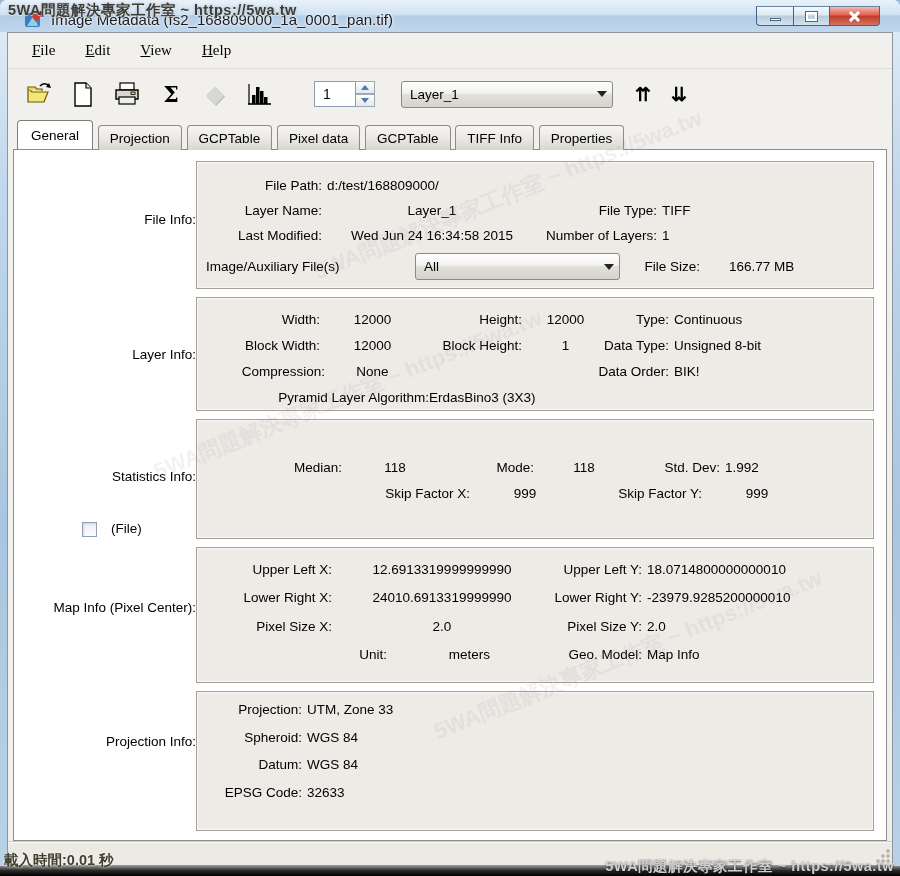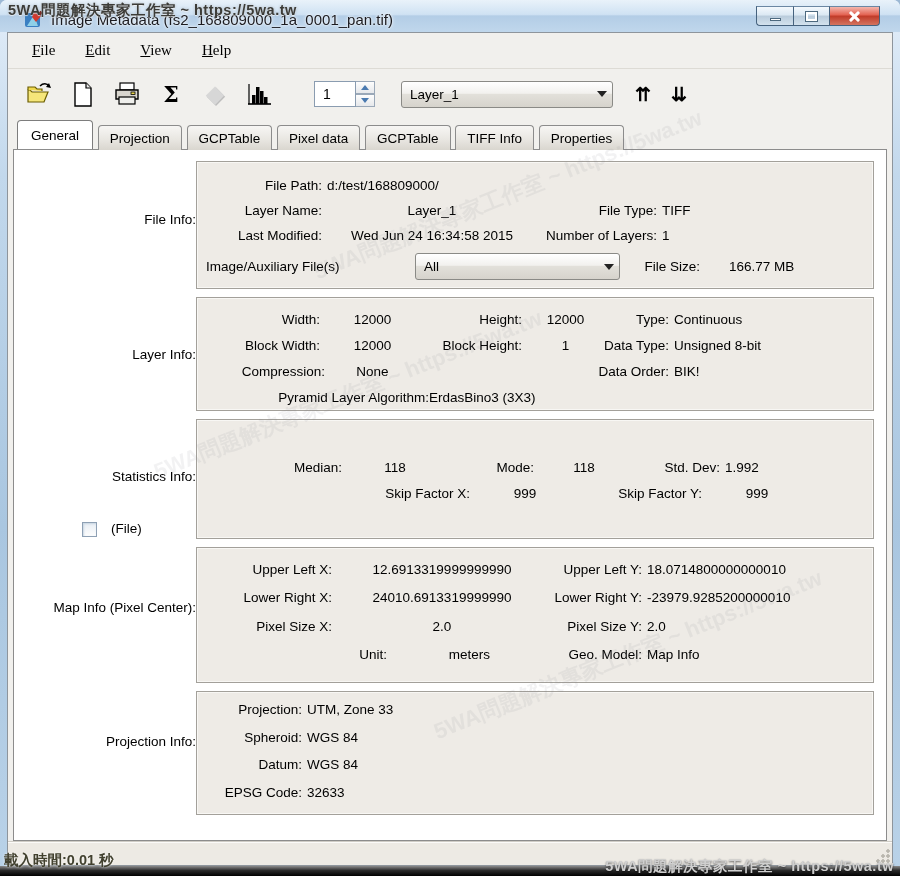--- a/index.html
+++ b/index.html
@@ -292,21 +292,21 @@
           <span class="lbl" style="width:140px;">Lower Right X:</span><span class="val" style="width:210px;">24010.6913319999990</span><span class="lbl" style="width:100px;">Lower Right Y:</span><span class="val">-23979.9285200000010</span>
         </div>
         <div class="row" style="top:69px;">
           <span class="lbl" style="width:140px;">Pixel Size X:</span><span class="val" style="width:210px;">2.0</span><span class="lbl" style="width:100px;">Pixel Size Y:</span><span class="val">2.0</span>
         </div>
         <div class="row" style="top:97px;">
           <span class="lbl" style="width:195px;">Unit:</span><span class="val" style="width:155px;">meters</span><span class="lbl" style="width:100px;">Geo. Model:</span><span class="val">Map Info</span>
         </div>
       </div>
 
-      <div class="groupbox" style="top:541px; height:124px;">
+      <div class="groupbox" style="top:541px; height:140px;">
         <div class="row" style="top:8px;">
           <span class="lbl" style="width:110px;">Projection:</span><span class="val">UTM, Zone 33</span>
         </div>
         <div class="row" style="top:36px;">
           <span class="lbl" style="width:110px;">Spheroid:</span><span class="val">WGS 84</span>
         </div>
         <div class="row" style="top:63px;">
           <span class="lbl" style="width:110px;">Datum:</span><span class="val">WGS 84</span>
         </div>
         <div class="row" style="top:91px;">

